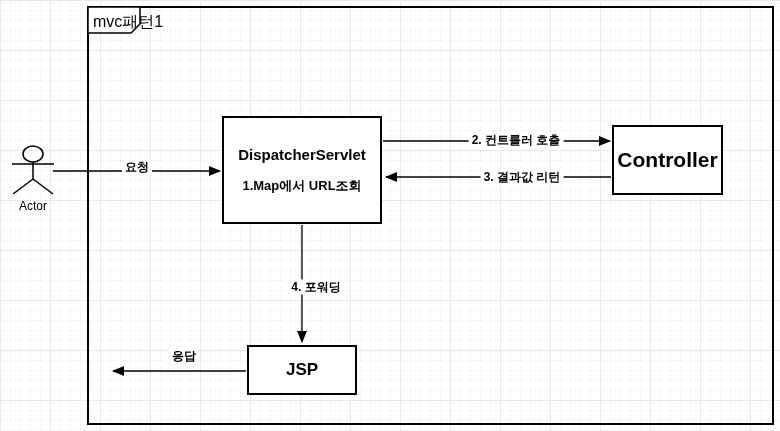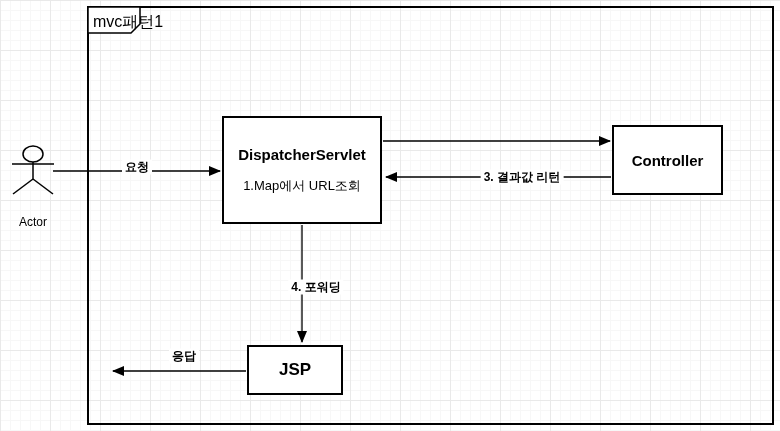--- a/index.html
+++ b/index.html
@@ -52,29 +52,29 @@
     text-align: center;
     color: #000000;
   }
   .node-dispatcher {
     left: 222px; top: 116px;
     width: 160px; height: 108px;
     flex-direction: column;
     gap: 14px;
   }
   .node-dispatcher .node-title { font-size: 15px; font-weight: 700; }
-  .node-dispatcher .node-subtitle { font-size: 13px; font-weight: 400; }
+  .node-dispatcher .node-subtitle { font-size: 13px; font-weight: 700; }
   .node-controller {
     left: 612px; top: 125px;
     width: 111px; height: 70px;
-    font-size: 15px; font-weight: 700;
+    font-size: 21px; font-weight: 700;
   }
   .node-jsp {
     left: 247px; top: 345px;
-    width: 96px; height: 50px;
+    width: 110px; height: 50px;
     font-size: 17px; font-weight: 700; align-items: center;
   }
 
   .edge-label {
     position: absolute;
     transform: translate(-50%, -50%);
     background: #ffffff;
     padding: 0 3px;
     font-size: 12px;
     font-weight: 700;
@@ -89,21 +89,20 @@
   .lbl-response { left: 184px; top: 356px; }
 
   .actor-label {
     position: absolute;
     left: 33px; top: 206px;
     transform: translate(-50%, -50%);
     font-size: 12px;
     font-weight: 400;
     color: #000000;
     white-space: nowrap;
-    margin-top: 16px;
   }
 </style>
 </head>
 <body>
 
 <div class="canvas">
 
   <div class="frame"></div>
 
   <svg class="overlay" viewBox="0 0 780 431" xmlns="http://www.w3.org/2000/svg">
@@ -141,17 +140,18 @@
 
   <div class="node node-controller">
     <span>Controller</span>
   </div>
 
   <div class="node node-jsp">
     <span>JSP</span>
   </div>
 
   <span class="edge-label lbl-request">요청</span>
+  <span class="edge-label lbl-call">2. 컨트롤러 호출</span>
   <span class="edge-label lbl-return">3. 결과값 리턴</span>
   <span class="edge-label lbl-forward">4. 포워딩</span>
   <span class="edge-label lbl-response">응답</span>
 
 </div>
 
 </body></html>

